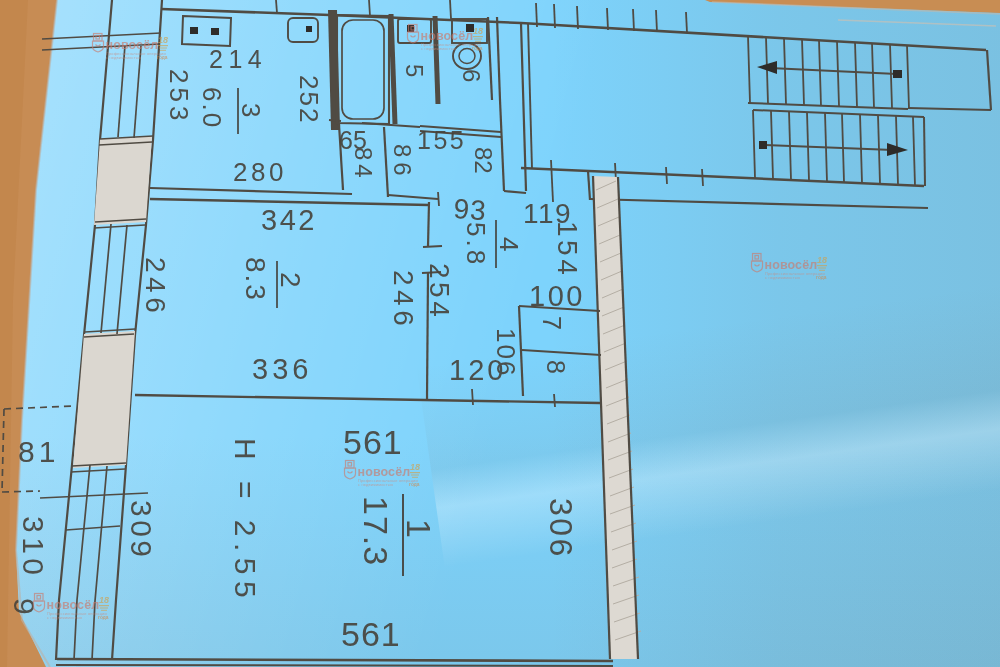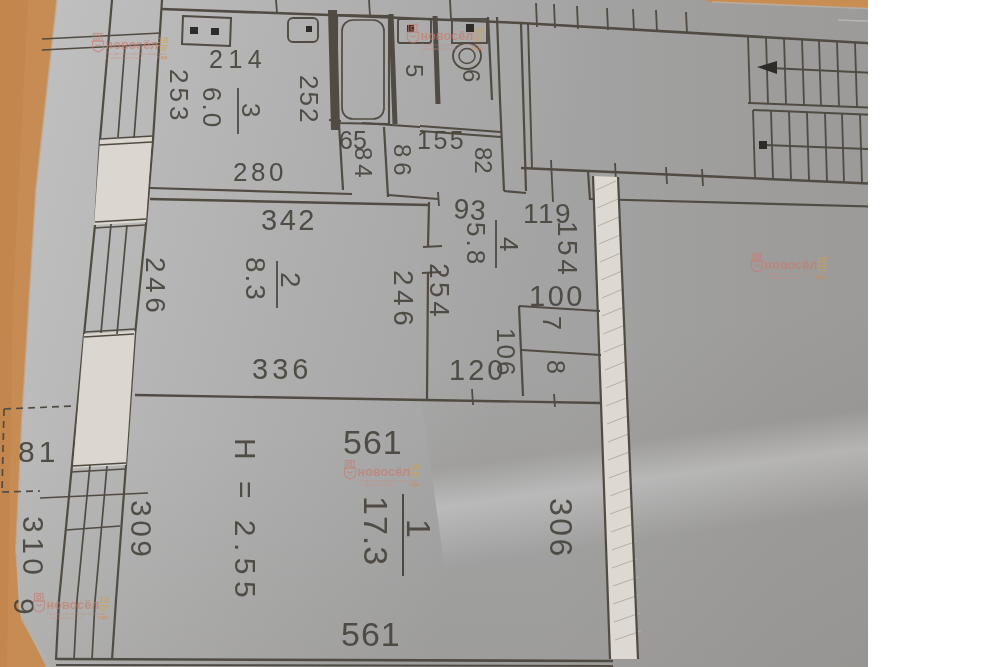--- a/index.html
+++ b/index.html
@@ -1,16 +1,16 @@
 <!DOCTYPE html>
 <html><head>
 <meta charset="utf-8">
 <style>
 html,body{margin:0;padding:0;}
-#stage{position:relative;width:868px;height:667px;overflow:hidden;background:#a3a3a3;font-family:"Liberation Sans", sans-serif;}
+#stage{position:relative;width:1000px;height:667px;overflow:hidden;background:#7dd3fc;font-family:"Liberation Sans", sans-serif;}
 #grad1{position:absolute;left:0;top:0;width:1000px;height:667px;background:linear-gradient(105deg, rgba(255,255,255,0.34) 0%, rgba(255,255,255,0.12) 32%, rgba(0,0,0,0) 52%);}
 #grad2{position:absolute;left:0;top:0;width:1000px;height:667px;background:linear-gradient(to right, rgba(0,0,0,0) 55%, rgba(108,100,88,0.11) 78%, rgba(108,100,88,0.16) 100%);}
 #grad3{position:absolute;left:0;top:0;width:1000px;height:667px;background:linear-gradient(to bottom, rgba(0,0,0,0) 65%, rgba(105,98,88,0.10) 100%);}
 #crease{position:absolute;left:430px;top:290px;width:640px;height:300px;transform:rotate(-8deg);background:linear-gradient(to bottom, rgba(0,0,0,0) 10%, rgba(118,108,94,0.08) 45%, rgba(255,255,255,0.26) 58%, rgba(0,0,0,0) 78%);}
 svg{position:absolute;left:0;top:0;}
 #plan{filter:blur(0.55px);}
 svg text{font-family:"Liberation Sans", sans-serif;}
 </style>
 </head>
 <body>

